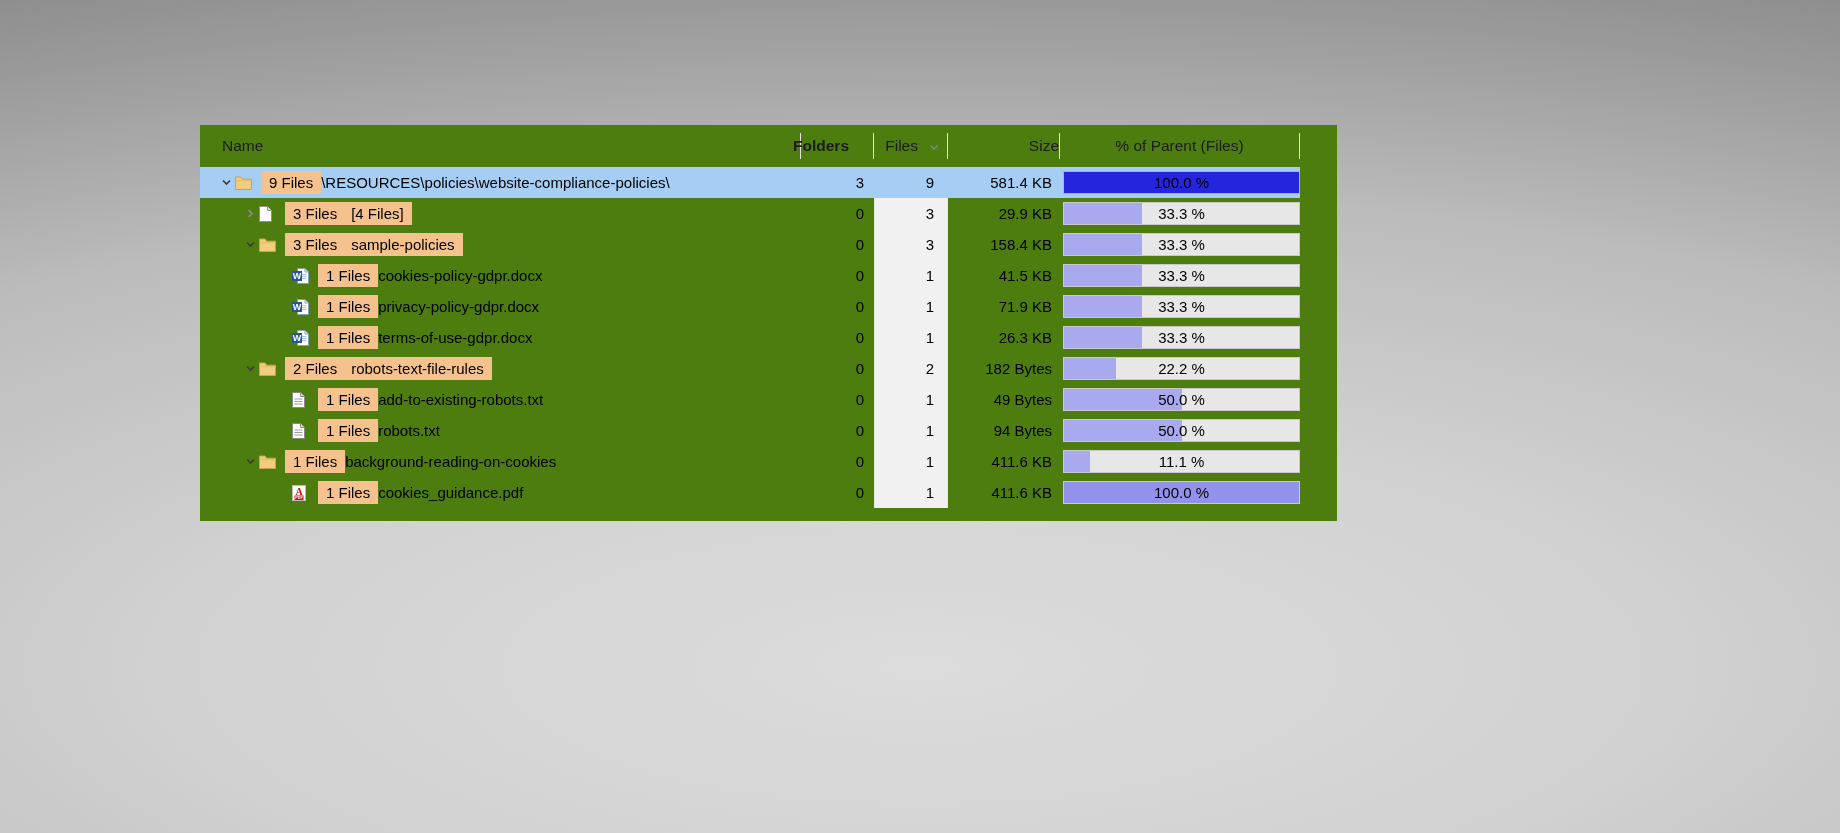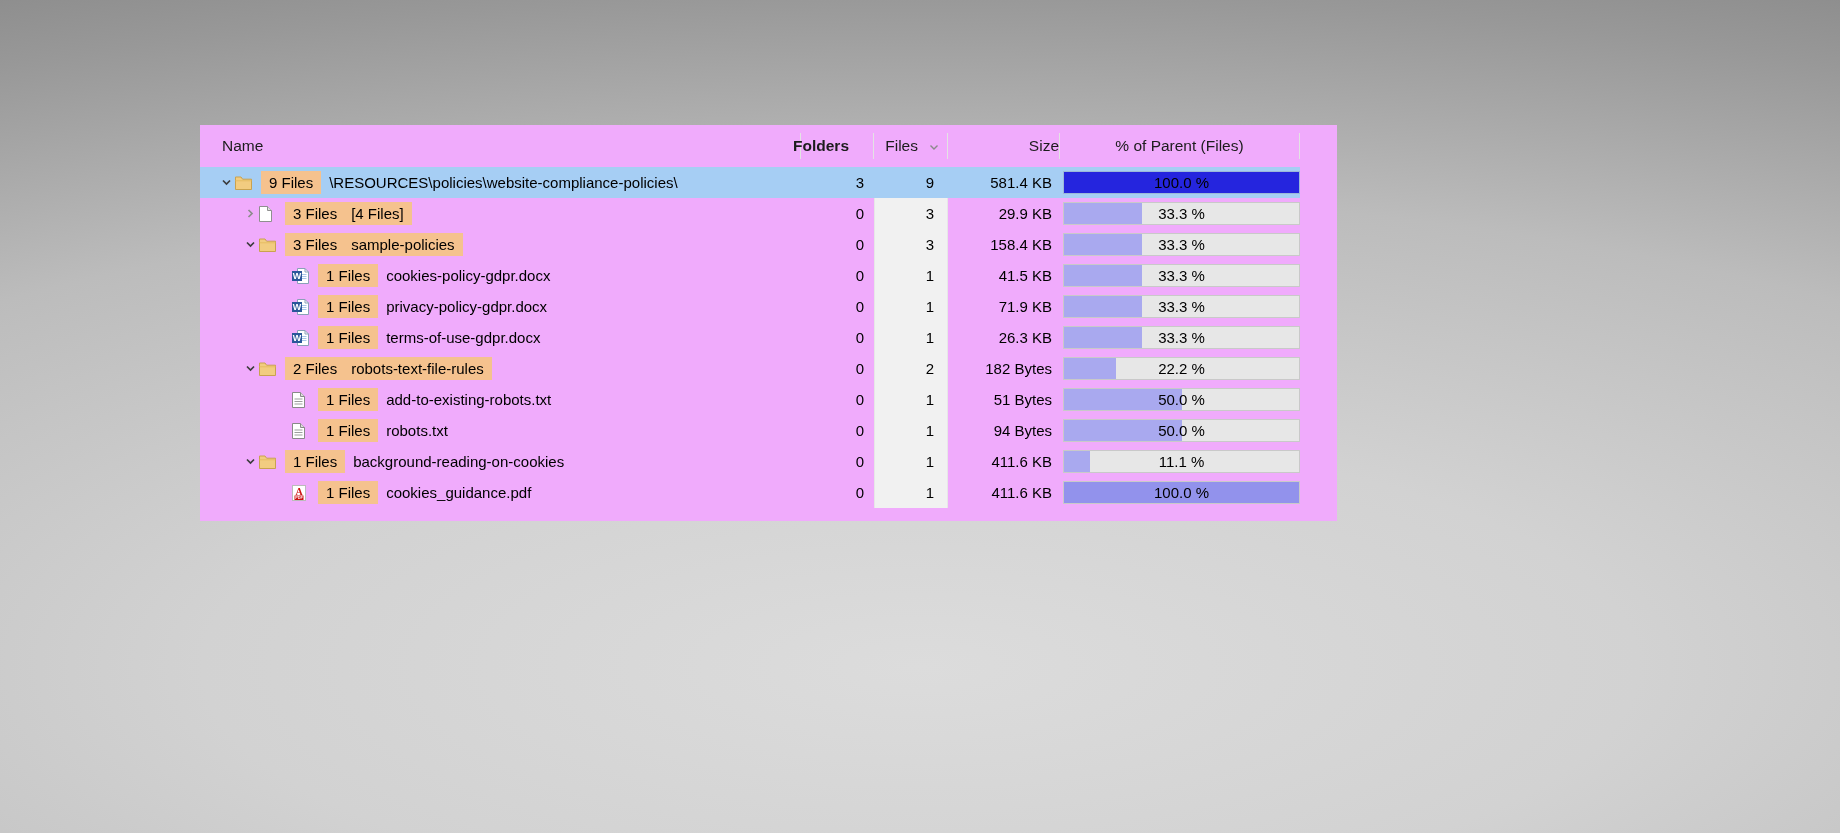--- a/index.html
+++ b/index.html
@@ -5,21 +5,21 @@
   * { margin:0; padding:0; box-sizing:border-box; }
   html, body { width:1840px; height:833px; overflow:hidden; }
   body {
     font-family:"Liberation Sans", sans-serif;
     background: radial-gradient(130% 95% at 50% 80%, #dcdcdc 0%, #d2d2d2 30%, #bcbcbc 60%, #989898 85%, #858585 100%);
     color:#111;
   }
   .panel {
     position:absolute; left:200px; top:125px;
     width:1137px; height:396px;
-    background:#f0abfc;
+    background:#4d7c0f;
   }
   
   .header { display:flex; width:1100px; height:42px; align-items:center; font-size:15.5px; color:#1c1c1c; }
   .h { height:26px; display:flex; align-items:center; border-right:1px solid #e3e3e3; white-space:nowrap; }
   .h.name   { width:601px; padding-left:22px; }
   .h.folders{ width:73px;  justify-content:flex-end; padding-right:24px;font-weight:bold; }
   .h.files  { width:74px;  justify-content:flex-end; padding-right:8px; gap:11px; }
   .h.size   { width:112px; justify-content:flex-end; padding-right:0;text-align:right; }
   .h.percent{ width:240px; justify-content:center; }
   
@@ -28,21 +28,21 @@
   .row.bold { font-weight:400; }
   .row.selected { background:var(--selection-bg); }
   .cell.name { width:601px; height:100%; display:flex; align-items:center; white-space:nowrap; }
   .lvl0 .cell.name { padding-left:18px; }
   .lvl1 .cell.name { padding-left:42px; }
   .lvl2 .cell.name { padding-left:75px; }
   .expander { width:17px; height:17px; display:flex; align-items:center; justify-content:center; flex:none; }
   .icon { width:20px; height:17px; display:flex; align-items:center; justify-content:flex-start; flex:none; margin-right:6px; }
   .badge { background:var(--badge-bg); height:23px; display:inline-flex; align-items:center; padding:0 8px; white-space:nowrap; }
   .badge-name { margin-left:14px; }
-  .fname { margin-left:8px; }
+  .fname { }
   .c-folders { width:73px; text-align:right; padding-right:10px; }
   .c-files { width:74px; height:100%; line-height:31px; text-align:right; padding-right:13px;
              background:var(--files-col-bg); border-left:1px solid #e7e7e7; border-right:1px solid #e7e7e7; }
   .selected .c-files { background:transparent; border-color:transparent; }
   .c-size { width:112px; text-align:right; padding-right:8px; white-space:nowrap; }
   .c-percent { width:240px; height:100%; display:flex; align-items:center; }
   .bar { margin-left:3px; width:237px; height:23px; background:#e7e7e7; border:1px solid #c9c9c9; position:relative; }
   .selected .bar { border-color:#9bb8d8; }
   .fill { position:absolute; left:0; top:0; bottom:0; }
   .pct-text { position:absolute; left:0; right:0; top:0; bottom:0; display:flex; align-items:center; justify-content:center; }
@@ -290,21 +290,21 @@
             </svg>
           </span>
       <span class="badge">
         <span class="badge-count">1 Files</span>
 
       </span>
       <span class="fname">add-to-existing-robots.txt</span>
     </div>
     <div class="cell c-folders">0</div>
     <div class="cell c-files">1</div>
-    <div class="cell c-size">51 Bytes</div>
+    <div class="cell c-size">49 Bytes</div>
     <div class="cell c-percent">
       <div class="bar">
         <div class="fill" style="width: 50%; background: rgb(169, 169, 239);"></div>
         <span class="pct-text">50.0 %</span>
       </div>
     </div>
   </div>
 
   <div class="row lvl2">
     <div class="cell name">

